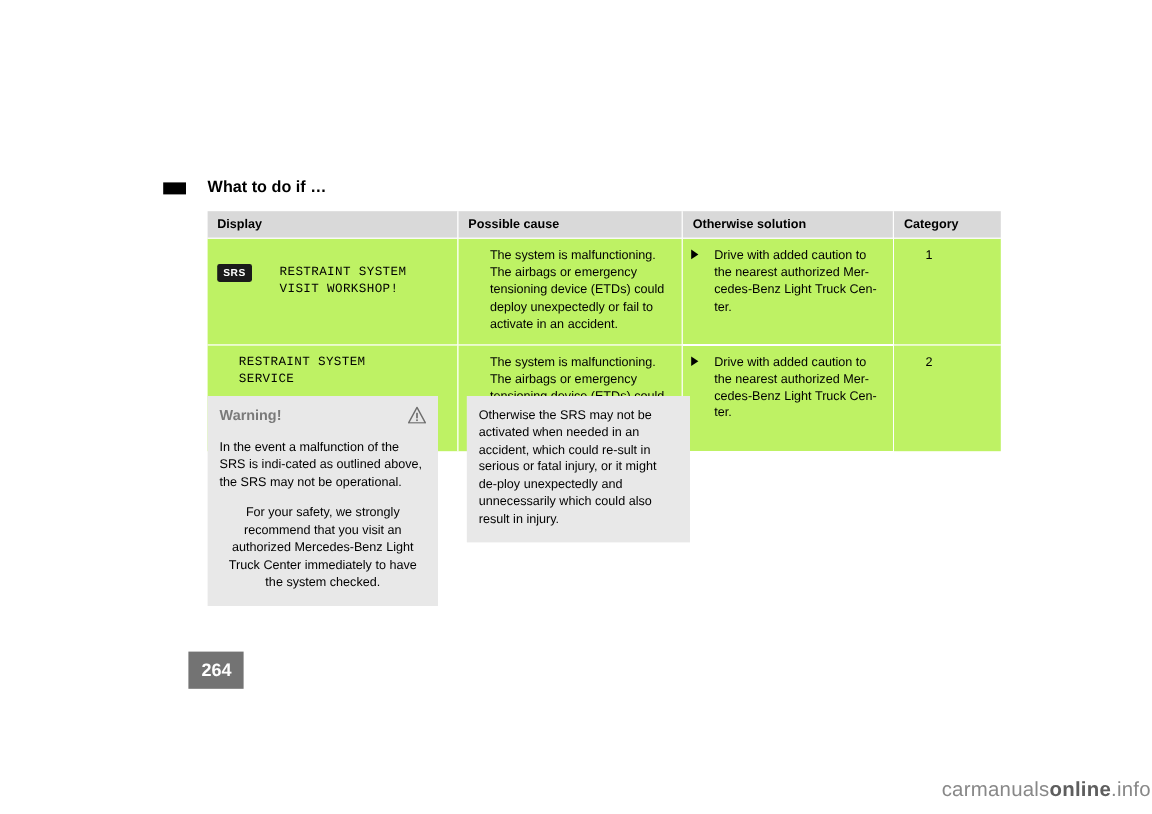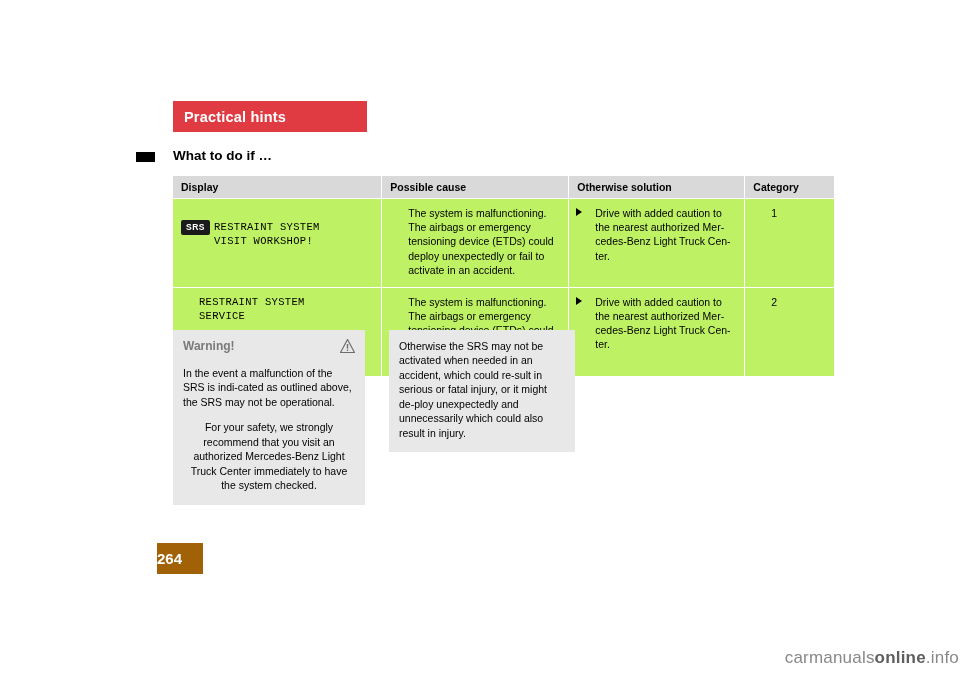--- a/index.html
+++ b/index.html
@@ -118,21 +118,21 @@
     display: inline-block;
     background: #1b1b1b;
     color: #ffffff;
     font-family: "Liberation Sans", sans-serif;
     font-weight: bold;
     font-size: 8.5px;
     letter-spacing: 0.5px;
     padding: 3px 5px 3px 5px;
     border-radius: 2px;
     vertical-align: top;
-    margin-right: 4px;
+    margin-right: 23px;
     line-height: 1;
   }
   .disp-inline {
     display: inline-block;
     vertical-align: top;
   }
   .sol-cell {
     position: relative;
     padding-left: 20px;
   }
@@ -202,48 +202,46 @@
     line-height: 1.38;
     color: #000000;
   }
   
   .page-number-box {
     position: absolute;
     left: 157px;
     top: 543px;
     width: 46px;
     height: 31px;
-    background: #a16207;
+    background: #737373;
     color: #ffffff;
     font-weight: bold;
     font-size: 15px;
     display: flex;
     align-items: center;
-    padding-right: 25px;
+    justify-content: flex-end;
+    padding-right: 10px;
     box-sizing: border-box;
   }
   .watermark {
     position: absolute;
     right: 1px;
     bottom: 10px;
     font-size: 17px;
     color: #888888;
     letter-spacing: 0.2px;
     font-family: "Liberation Sans", sans-serif;
   }
   .watermark b { color: #5e5e5e; font-weight: bold; }
 </style>
 </head>
 <body>
 
 <div class="page">
 
-  <div class="chapter-banner">
-    <span>Practical hints</span>
-  </div>
 
   <div class="section-row">
     <div class="section-marker"></div>
     <div class="section-title">What to do if …</div>
   </div>
 
   <table class="table">
     <colgroup>
       <col class="c-display">
       <col class="c-cause">

